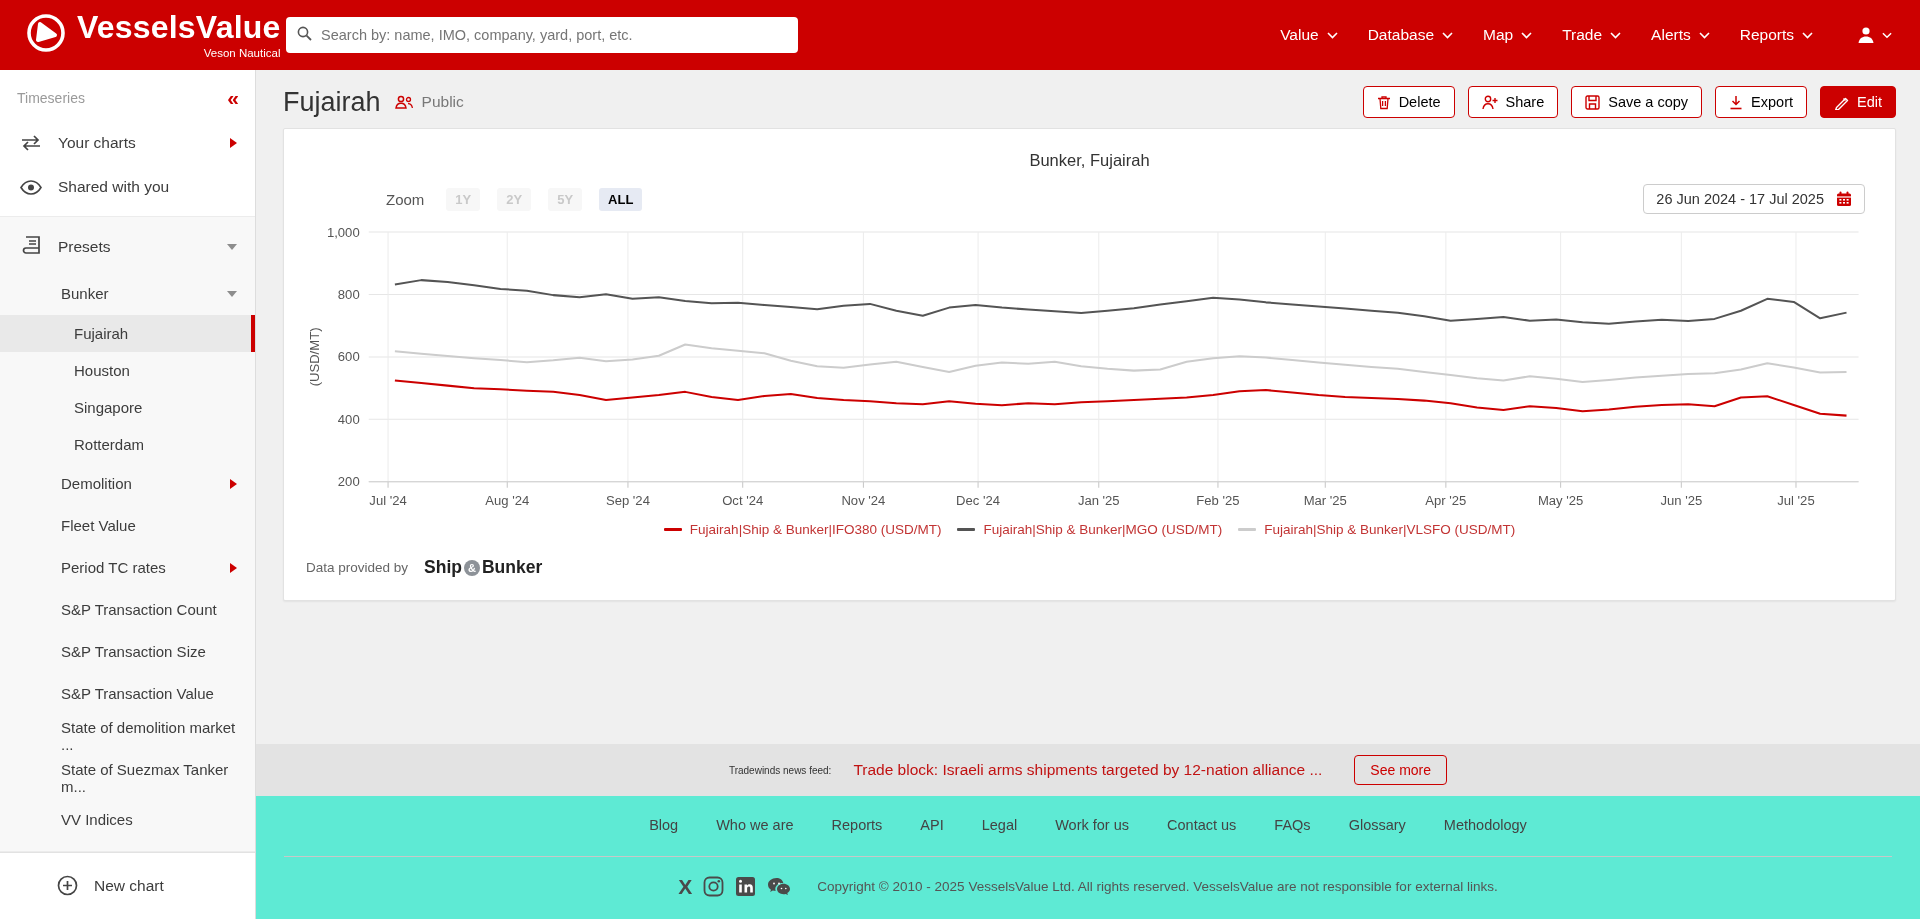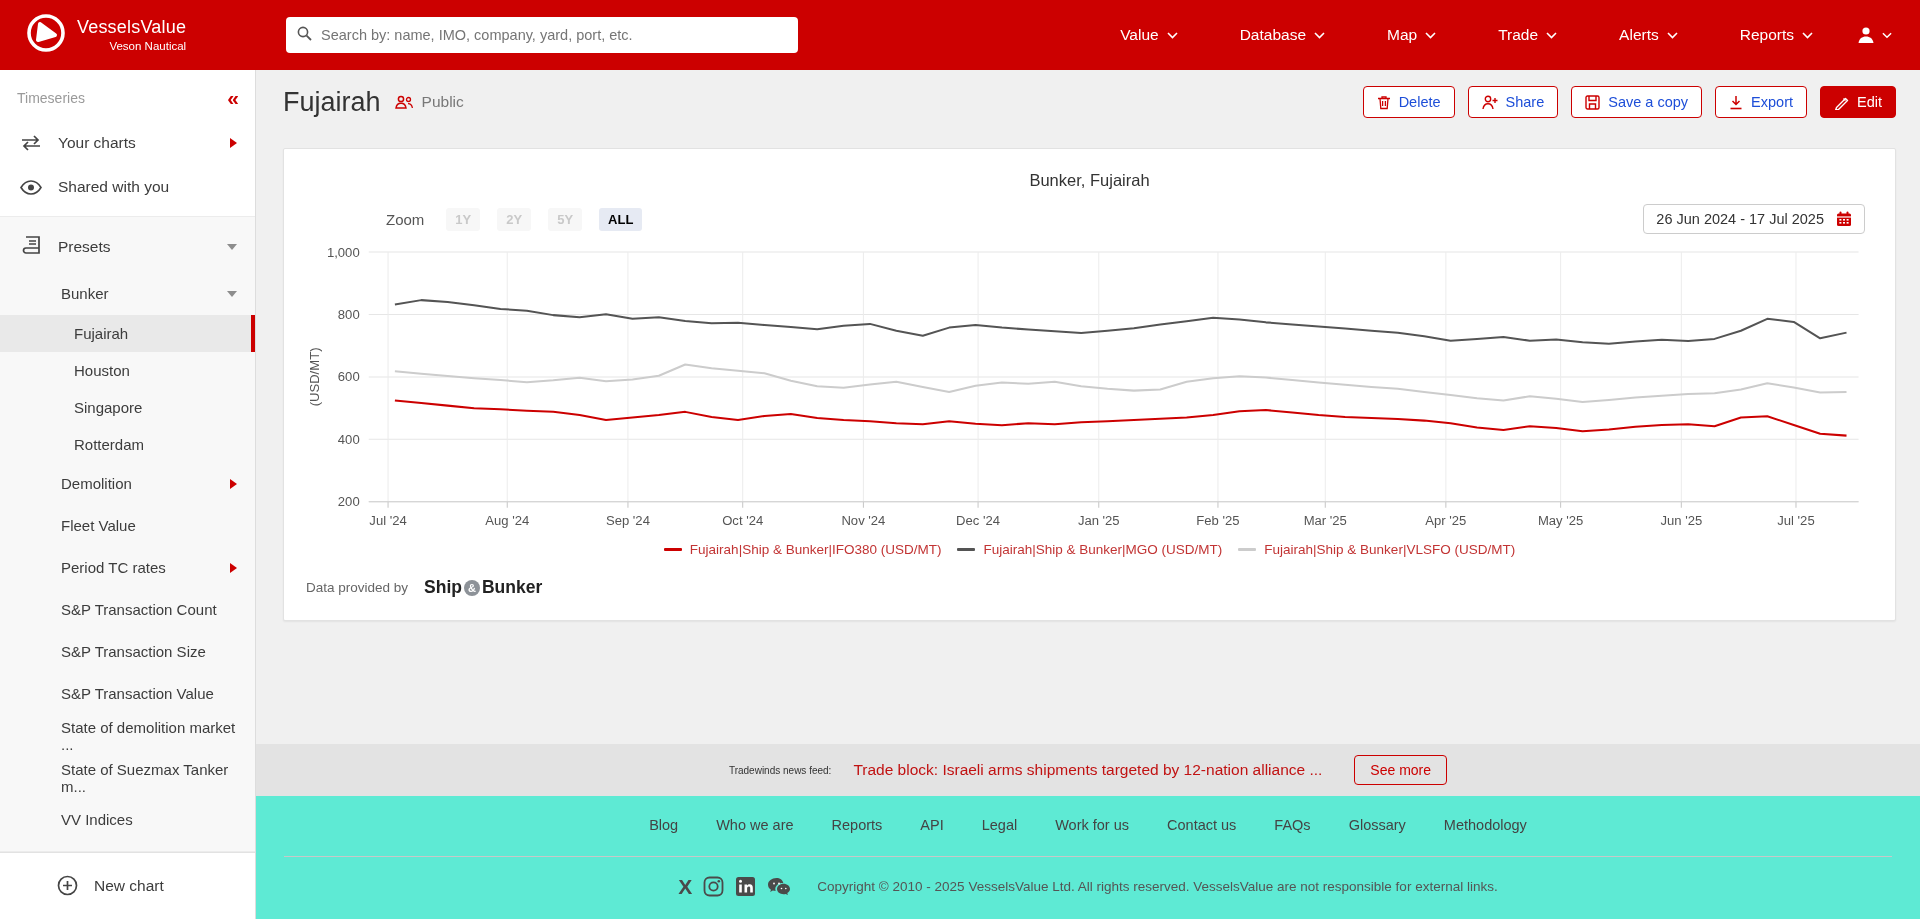--- a/index.html
+++ b/index.html
@@ -2,26 +2,26 @@
 <html><head>
 <meta charset="utf-8">
 <style>
   * { margin:0; padding:0; box-sizing:border-box; }
   html,body { width:1920px; height:919px; overflow:hidden; font-family:"Liberation Sans", sans-serif; background:#f0f0f0; }
 
   
   .topbar { height:70px; background:#cc0000; display:flex; align-items:center; padding:0 28px 0 26px; }
   .brand { display:flex; align-items:center; gap:11px; width:238px; cursor:pointer; }
   .brand-text { display:flex; flex-direction:column; }
-  .brand-name { font-size:18px; font-weight:400; color:#fff; line-height:1.05; letter-spacing:.2px; }
+  .brand-name { font-size:32px; font-weight:700; color:#fff; line-height:1.05; letter-spacing:.2px; }
   .brand-tag { font-size:11.5px; color:#fff; text-align:right; margin-top:3px; }
   .searchbox { margin-left:22px; width:512px; height:36px; background:#fff; border-radius:4px; display:flex; align-items:center; padding:0 11px; gap:9px; }
   .searchbox input { border:none; outline:none; flex:1; font-size:14.5px; color:#333; font-family:"Liberation Sans",sans-serif; }
   .searchbox input::placeholder { color:#757575; }
-  .topnav { margin-left:auto; display:flex; align-items:center; gap:62px; }
+  .topnav { margin-left:auto; display:flex; align-items:center; gap:30px; }
   .topnav-item { display:flex; align-items:center; gap:8px; color:#fff; font-size:15.5px; cursor:pointer; }
   .user-menu { display:flex; align-items:center; gap:5px; margin-left:42px; cursor:pointer; }
 
   
   .app { display:flex; height:849px; }
   .sidebar { width:256px; flex-shrink:0; background:#fff; border-right:1px solid #ddd; display:flex; flex-direction:column; }
   .main { flex:1; display:flex; flex-direction:column; background:#f0f0f0; overflow:hidden; }
 
   
   .ts-header { display:flex; align-items:center; justify-content:space-between; padding:17px 16px 13px 17px; color:#9a9a9a; font-size:14px; }
@@ -38,25 +38,25 @@
   .tri-down { width:0; height:0; border-left:5px solid transparent; border-right:5px solid transparent; border-top:6px solid #8d8d8d; }
   .side-spacer { flex:1; }
   .side-divider { border-top:1px solid #e2e2e2; }
   .row-newchart { height:72px; font-size:15.5px;margin-left:36px; }
 
   
   .page-head { display:flex; align-items:center; padding:16px 24px 10px 27px; }
   .page-title { font-size:27px; color:#333; font-weight:500; }
   .visibility { display:flex; align-items:center; gap:8px; margin-left:13px; color:#787878; font-size:15.5px; }
   .actions { margin-left:auto; display:flex; gap:13px; }
-  .btn { display:inline-flex; align-items:center; gap:8px; border:1px solid #cc0000; color:#1d4ed8; background:#fff; border-radius:4px; font-size:14.5px; padding:7px 13px; cursor:pointer; font-family:"Liberation Sans",sans-serif; }
+  .btn { display:inline-flex; align-items:center; gap:8px; border:1px solid #cc0000; color:#000000; background:#fff; border-radius:4px; font-size:14.5px; padding:7px 13px; cursor:pointer; font-family:"Liberation Sans",sans-serif; }
   .btn.primary { background:#cc0000; color:#fff; }
 
   
-  .card { margin:20px 24px 0 27px; background:#fff; border:1px solid #e2e2e2; border-radius:2px; box-shadow:0 1px 2px rgba(0,0,0,.06); padding:12px 14px 8px; }
+  .card { margin:0 24px 0 27px; background:#fff; border:1px solid #e2e2e2; border-radius:2px; box-shadow:0 1px 2px rgba(0,0,0,.06); padding:12px 14px 8px; }
   .card-title { text-align:center; font-size:16.5px; color:#333; padding:10px 0 2px; }
   .chart-controls { display:flex; align-items:center; margin-top:12px; padding:0 16px 0 88px;gap:10px; }
   .zoom-label { color:#555; font-size:15px; margin-right:12px; }
   .zoom-btn { font-size:13px; padding:4px 9px; border-radius:3px; background:#f7f7f7; color:#c9c9c9; margin-right:7px; cursor:pointer; font-weight:700; }
   .zoom-btn.active { background:#e6eaf3; color:#000; }
   .daterange { margin-left:auto; display:flex; align-items:center; gap:12px; border:1px solid #ccc; border-radius:4px; padding:6px 12px; font-size:14.5px; color:#333; background:#fff; cursor:pointer; }
   svg.chart { width:100%; height:302px; display:block; margin-top:2px; }
   .tick { font-size:13px; fill:#555; font-family:"Liberation Sans",sans-serif; }
   .legend { display:flex; justify-content:center; gap:16px; padding:4px 0 10px;text-align:center; }
   .legend-item { display:flex; align-items:center; gap:8px; font-size:13.5px; color:#c23434; cursor:pointer; }

